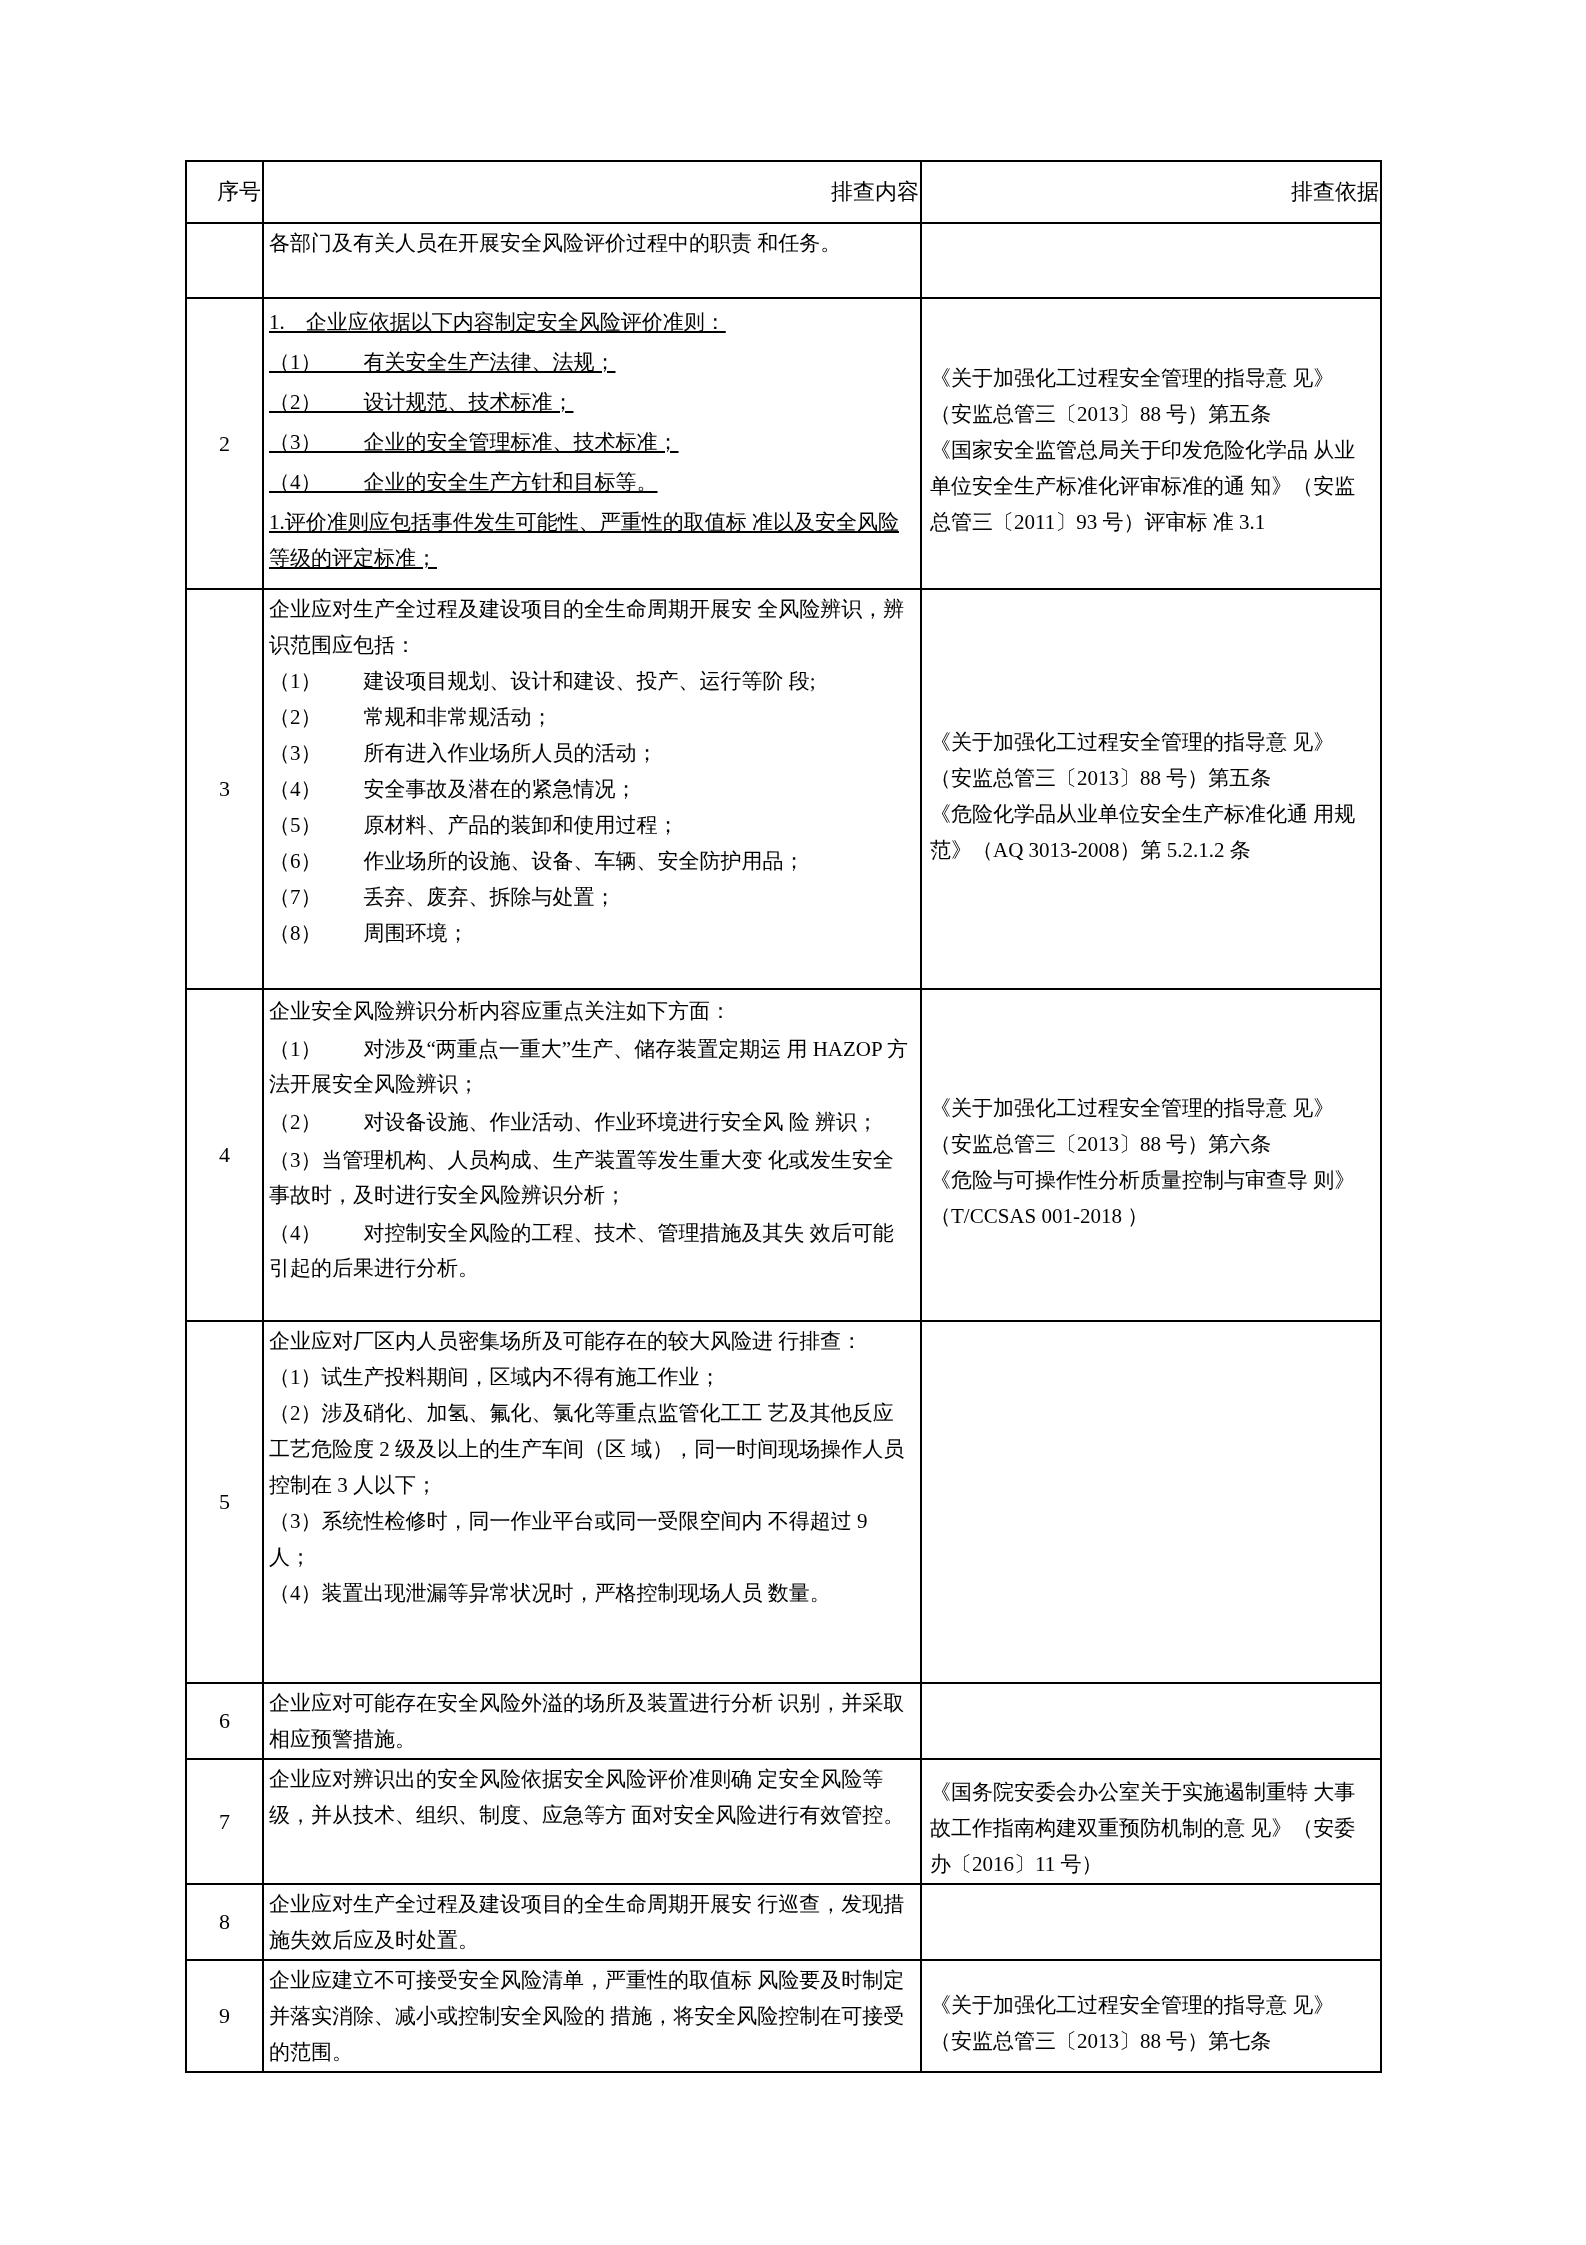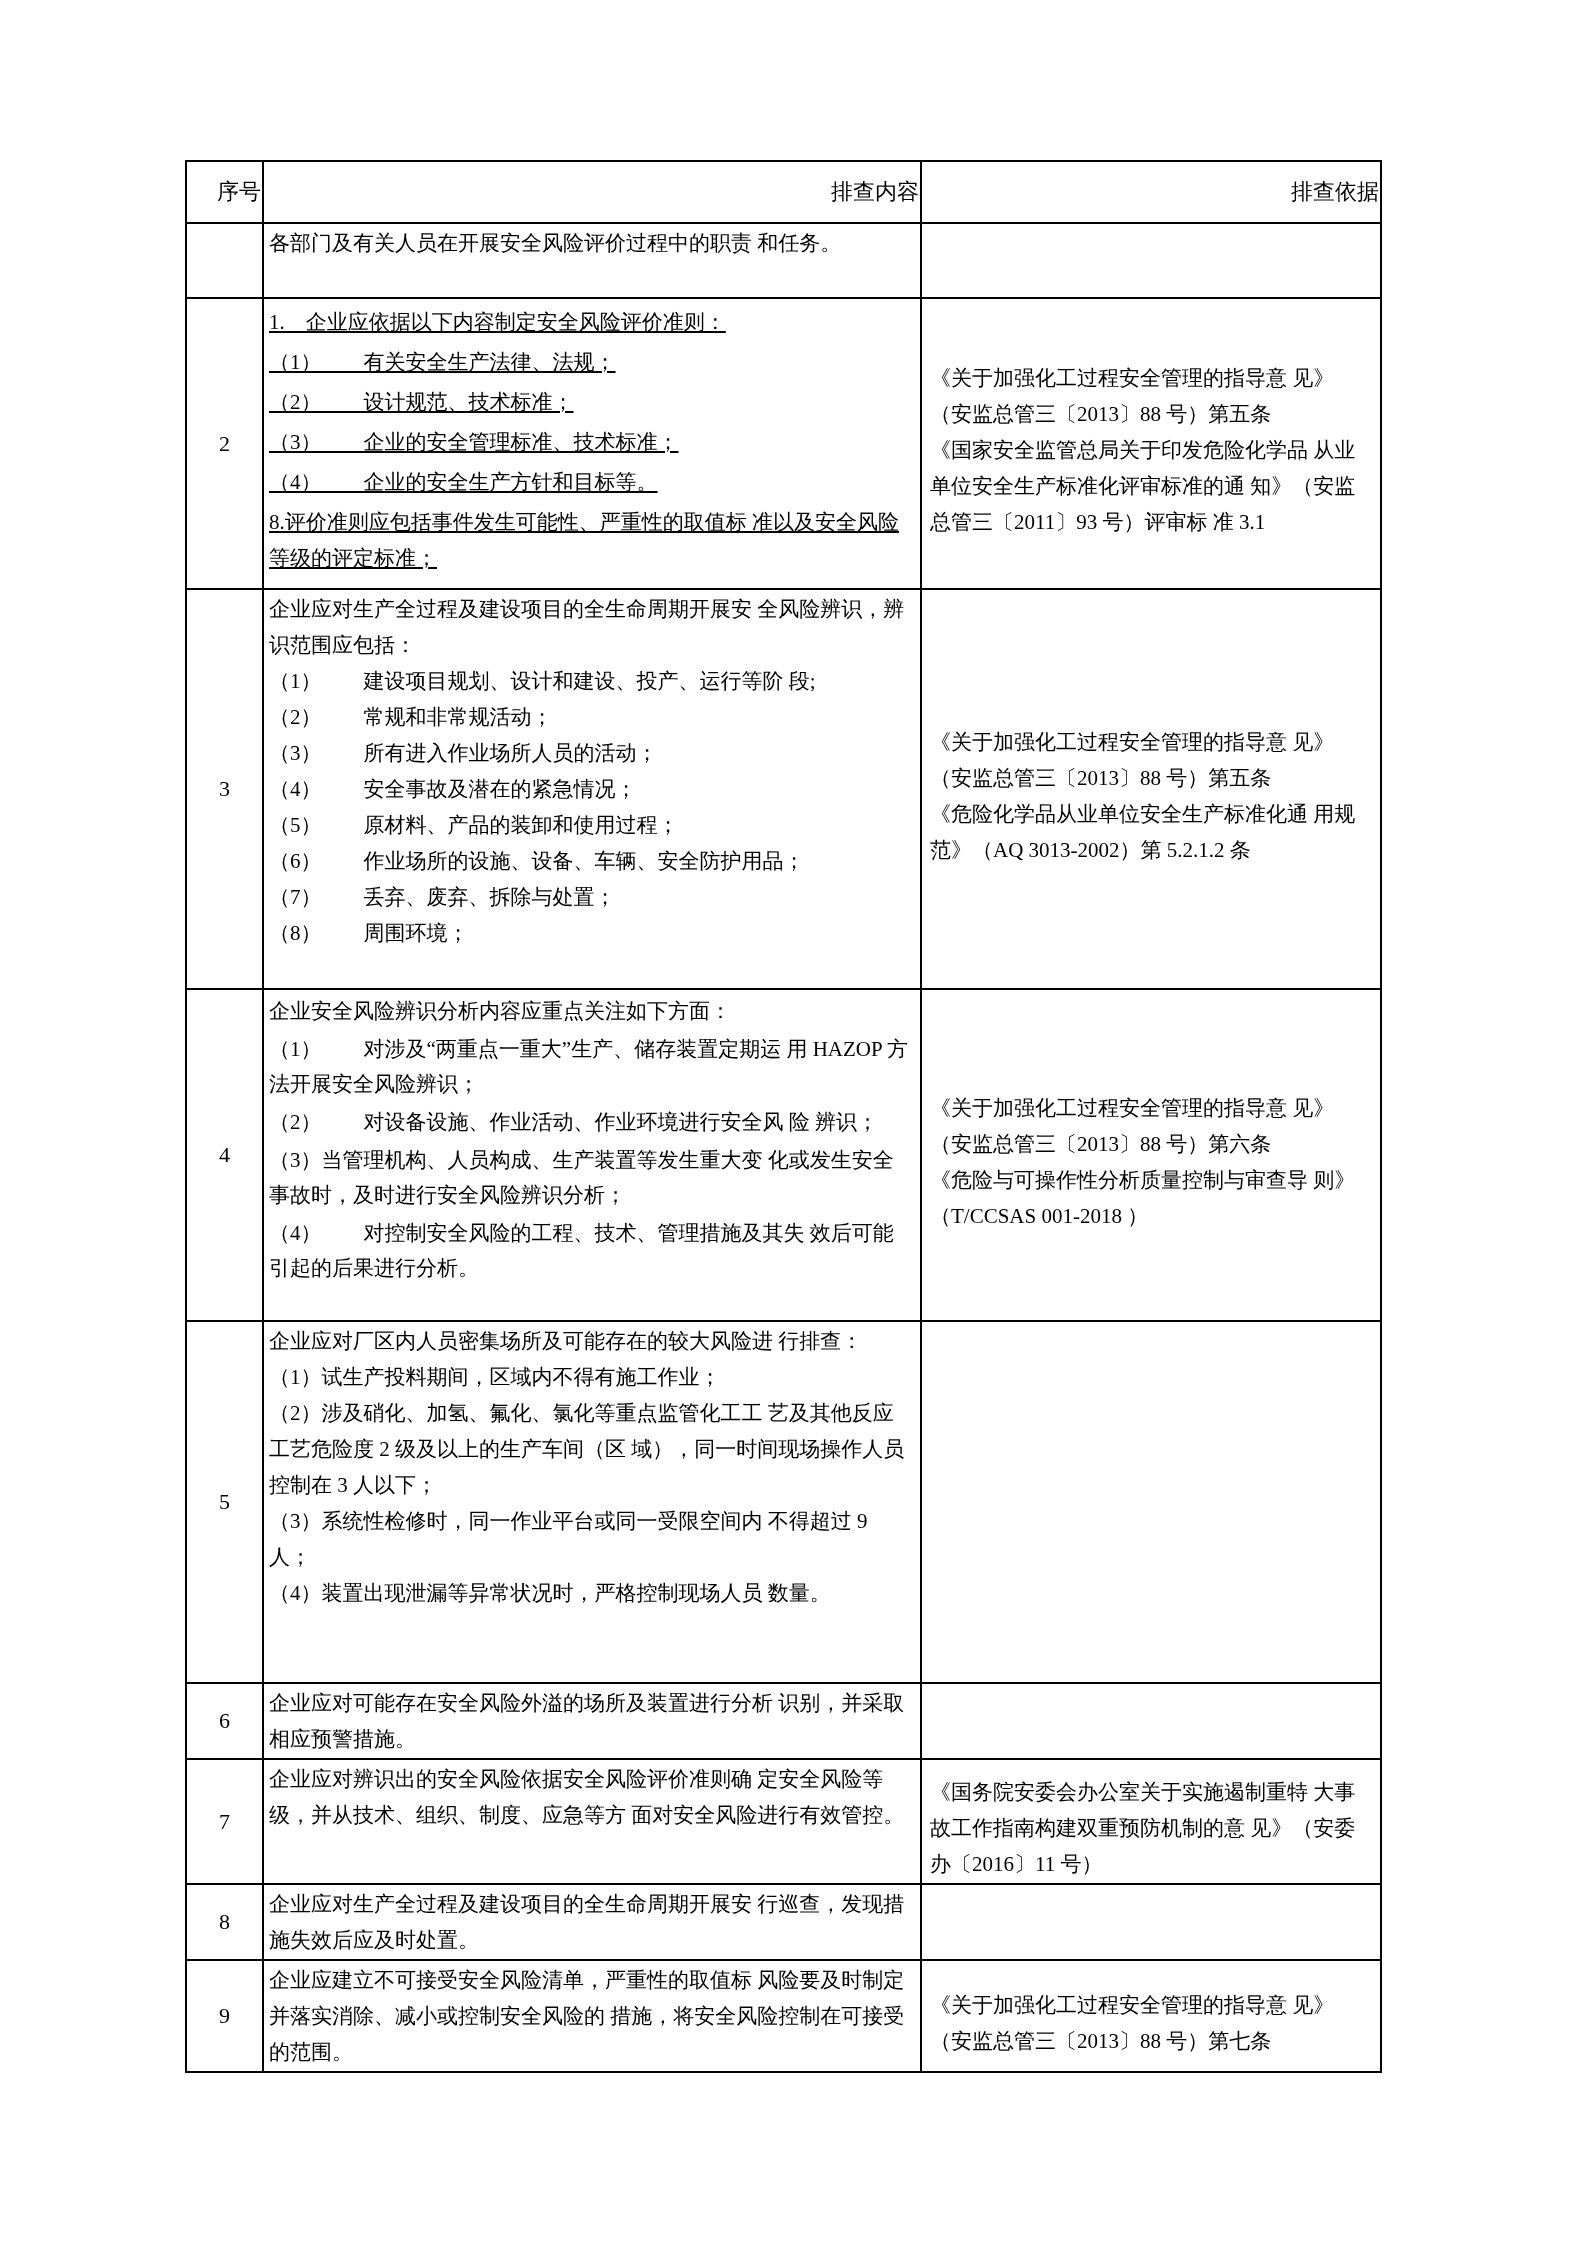--- a/index.html
+++ b/index.html
@@ -108,21 +108,21 @@
           <td class="basis"></td>
         </tr>
         <tr>
           <td class="num">2</td>
           <td class="content">
             <p>1.　企业应依据以下内容制定安全风险评价准则：</p>
             <p>（1）　　有关安全生产法律、法规；</p>
             <p>（2）　　设计规范、技术标准；</p>
             <p>（3）　　企业的安全管理标准、技术标准；</p>
             <p>（4）　　企业的安全生产方针和目标等。</p>
-            <p>8.评价准则应包括事件发生可能性、严重性的取值标 准以及安全风险等级的评定标准；</p>
+            <p>1.评价准则应包括事件发生可能性、严重性的取值标 准以及安全风险等级的评定标准；</p>
           </td>
           <td class="basis">
             <p>《关于加强化工过程安全管理的指导意 见》（安监总管三〔2013〕88 号）第五条</p>
             <p>《国家安全监管总局关于印发危险化学品 从业单位安全生产标准化评审标准的通 知》（安监总管三〔2011〕93 号）评审标 准 3.1</p>
           </td>
         </tr>
         <tr>
           <td class="num">3</td>
           <td class="content">
             <p>企业应对生产全过程及建设项目的全生命周期开展安 全风险辨识，辨识范围应包括：</p>
@@ -130,21 +130,21 @@
             <p>（2）　　常规和非常规活动；</p>
             <p>（3）　　所有进入作业场所人员的活动；</p>
             <p>（4）　　安全事故及潜在的紧急情况；</p>
             <p>（5）　　原材料、产品的装卸和使用过程；</p>
             <p>（6）　　作业场所的设施、设备、车辆、安全防护用品；</p>
             <p>（7）　　丢弃、废弃、拆除与处置；</p>
             <p>（8）　　周围环境；</p>
           </td>
           <td class="basis">
             <p>《关于加强化工过程安全管理的指导意 见》（安监总管三〔2013〕88 号）第五条</p>
-            <p>《危险化学品从业单位安全生产标准化通 用规范》（AQ 3013-2002）第 5.2.1.2 条</p>
+            <p>《危险化学品从业单位安全生产标准化通 用规范》（AQ 3013-2008）第 5.2.1.2 条</p>
           </td>
         </tr>
         <tr>
           <td class="num">4</td>
           <td class="content">
             <p>企业安全风险辨识分析内容应重点关注如下方面：</p>
             <p>（1）　　对涉及“两重点一重大”生产、储存装置定期运 用 HAZOP 方法开展安全风险辨识；</p>
             <p>（2）　　对设备设施、作业活动、作业环境进行安全风 险 辨识；</p>
             <p>（3）当管理机构、人员构成、生产装置等发生重大变 化或发生安全事故时，及时进行安全风险辨识分析；</p>
             <p>（4）　　对控制安全风险的工程、技术、管理措施及其失 效后可能引起的后果进行分析。</p>

